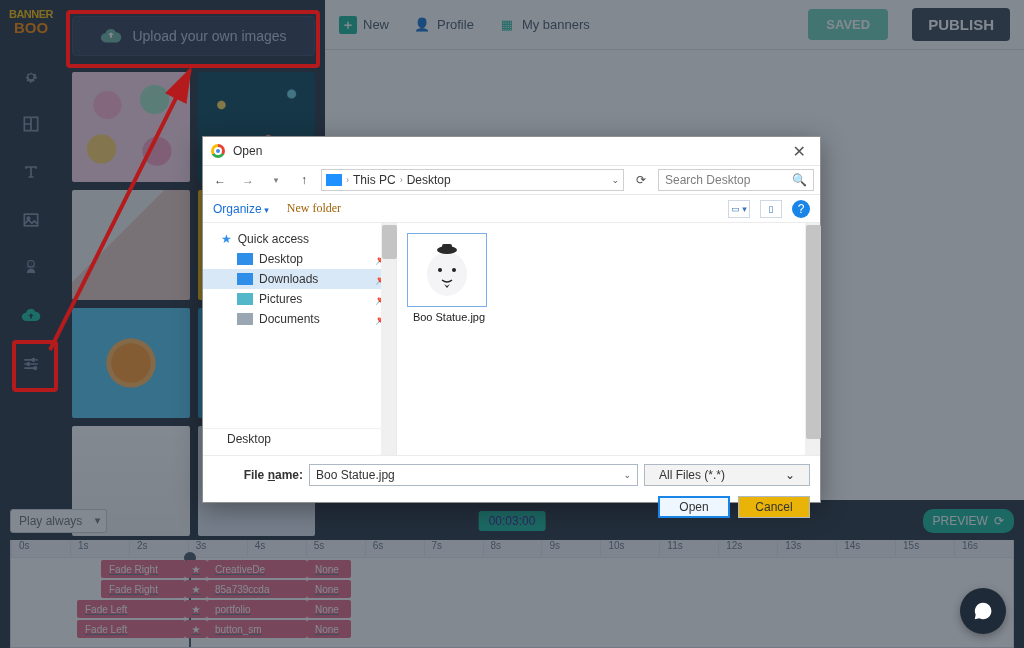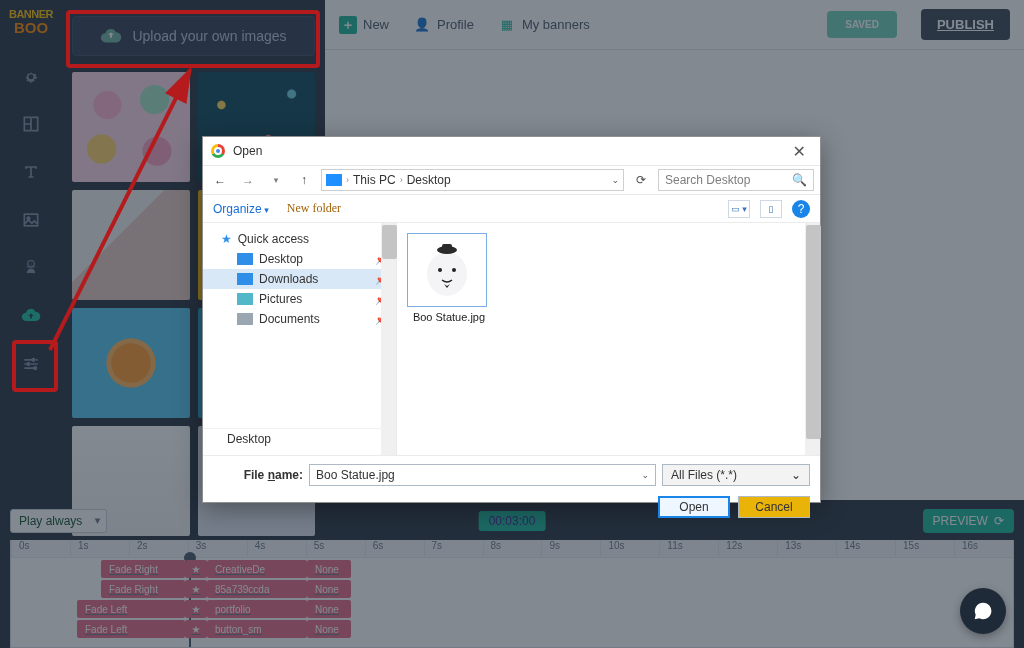--- a/index.html
+++ b/index.html
@@ -24,31 +24,31 @@
   .upload-btn { width:100%; height:40px; background:#334257; border:1px solid #3d4e66; border-radius:4px; color:#b9c6d8; display:flex; align-items:center; justify-content:center; gap:10px; font-size:14px; cursor:pointer; margin-top:6px;}
   .upload-btn svg{width:22px;height:18px;}
   .thumbs { margin-top:16px; display:grid; grid-template-columns:1fr 1fr; gap:8px; }
   .thumb { width:100%; height:110px; border-radius:2px; }
 
   
   .topbar { position:absolute; left:325px; top:0; right:0; height:50px; background:#fff; border-bottom:1px solid #e3e3e3; display:flex; align-items:center; padding:0 14px; gap:24px; }
   .tb-item { display:flex; align-items:center; gap:6px; color:#4a5a6a; font-size:13px; cursor:pointer; }
   .tb-item .ico { width:18px; height:18px; display:flex; align-items:center; justify-content:center; }
   .tb-spacer { flex:1; }
-  .btn-saved { background:#6fd3b8; color:#fff; padding:8px 18px; border-radius:4px; font-size:10px; font-weight:600; cursor:default;}
-  .btn-publish { background:#3a4756; color:#fff; padding:8px 16px; border-radius:4px; font-size:13px; font-weight:600; cursor:pointer;text-decoration:underline;}
+  .btn-saved { background:#6fd3b8; color:#fff; padding:8px 18px; border-radius:4px; font-size:13px; font-weight:600; cursor:default;}
+  .btn-publish { background:#3a4756; color:#fff; padding:8px 16px; border-radius:4px; font-size:15px; font-weight:600; cursor:pointer;}
 
   .canvas { position:absolute; left:325px; top:50px; right:0; bottom:148px; background:#fff; }
 
   
   .playrow { position:absolute; left:10px; right:10px; bottom:112px; height:30px; display:flex; align-items:center; }
-  .playsel { background:#fff; border:1px solid #c9d1da; border-radius:3px; padding:4px 24px 4px 8px; font-size:12px; color:#14532d; position:relative;}
+  .playsel { background:#fff; border:1px solid #c9d1da; border-radius:3px; padding:4px 24px 4px 8px; font-size:12px; color:#737373; position:relative;}
   .playsel::after{content:"▾"; position:absolute; right:6px; top:4px; color:#6c7a89; font-size:11px;}
   .timebadge { position:absolute; left:50%; transform:translateX(-50%); background:#1bb99c; color:#4c1d95; font-size:12px; padding:3px 10px; border-radius:3px;}
-  .preview-btn { margin-left:auto; background:#1bb99c; color:#fff; font-size:12px; padding:5px 10px; border-radius:4px; display:flex; align-items:center; gap:6px; cursor:pointer;}
+  .preview-btn { margin-left:auto; background:#1bb99c; color:#fff; font-size:12px; padding:5px 10px; border-radius:10px; display:flex; align-items:center; gap:6px; cursor:pointer;}
 
   
   .timeline { position:absolute; left:10px; right:10px; bottom:0; height:108px; background:#fff; border:1px solid #d7dee6; border-top:none; font-size:11px; color:#6c7a89; overflow:hidden;}
   .ruler { height:18px; border-bottom:1px solid #e3e9ef; background:#f5f7fa; display:flex;}
   .ruler .tick{flex:1; border-left:1px solid #e3e9ef; padding-left:7px; font-size:10px;}
   .tracks { position:relative; height:90px; }
   .trk { position:absolute; height:18px; display:flex; align-items:center;text-decoration:underline;}
   .seg { height:100%; display:flex; align-items:center; padding:0 8px; color:#fff; font-size:10px; border-radius:2px;}
   .seg.pink{background:#e76b88;}
   .seg.star{width:22px;justify-content:center;padding:0;}
@@ -102,21 +102,21 @@
   .file-item{width:84px;text-align:center;}
   .file-item .fthumb{width:80px;height:74px;border:1px solid #7aaee6;padding:2px;background:#fff;display:flex;align-items:center;justify-content:center;}
   .file-item .fthumb svg{width:70px;height:64px;}
   .file-item .fname{margin-top:4px;font-size:11px;color:#222;white-space:nowrap;}
   .dlg-bottom{border-top:1px solid #ebebeb;padding:8px 10px;}
   .fn-row{display:flex;align-items:center;gap:6px;margin-bottom:10px;}
   .fn-row label{width:90px;text-align:right;font-weight:bold;}
   .fn-row label u{text-decoration:underline;}
   .fn-row .fn-input{flex:1;height:22px;border:1px solid #aeb9c6;padding:0 6px;display:flex;align-items:center;justify-content:space-between;}
   .fn-row .fn-input .dd{font-size:9px;color:#555;}
-  .fn-row .filter{width:148px;height:22px;border:1px solid #aeb9c6;padding:0 8px;display:flex;align-items:center;justify-content:space-between;background:#f3f3f3;}
+  .fn-row .filter{width:166px;height:22px;border:1px solid #aeb9c6;padding:0 14px;display:flex;align-items:center;justify-content:space-between;background:#f3f3f3;}
   .btn-row{display:flex;justify-content:flex-end;gap:8px;}
   .wbtn{width:72px;height:22px;border:1px solid #aeb9c6;background:#eab308;display:flex;align-items:center;justify-content:center;cursor:pointer;}
   .wbtn.primary{border:2px solid #1a85e8;background:#eef6ff;}
 
   
   .chat{position:absolute;right:18px;bottom:14px;width:46px;height:46px;border-radius:50%;background:#1f2a38;display:flex;align-items:center;justify-content:center;color:#fff;cursor:pointer;box-shadow:0 3px 8px rgba(0,0,0,.3);}
   .chat svg{width:22px;height:22px;}
 </style>
 </head>
 <body>

